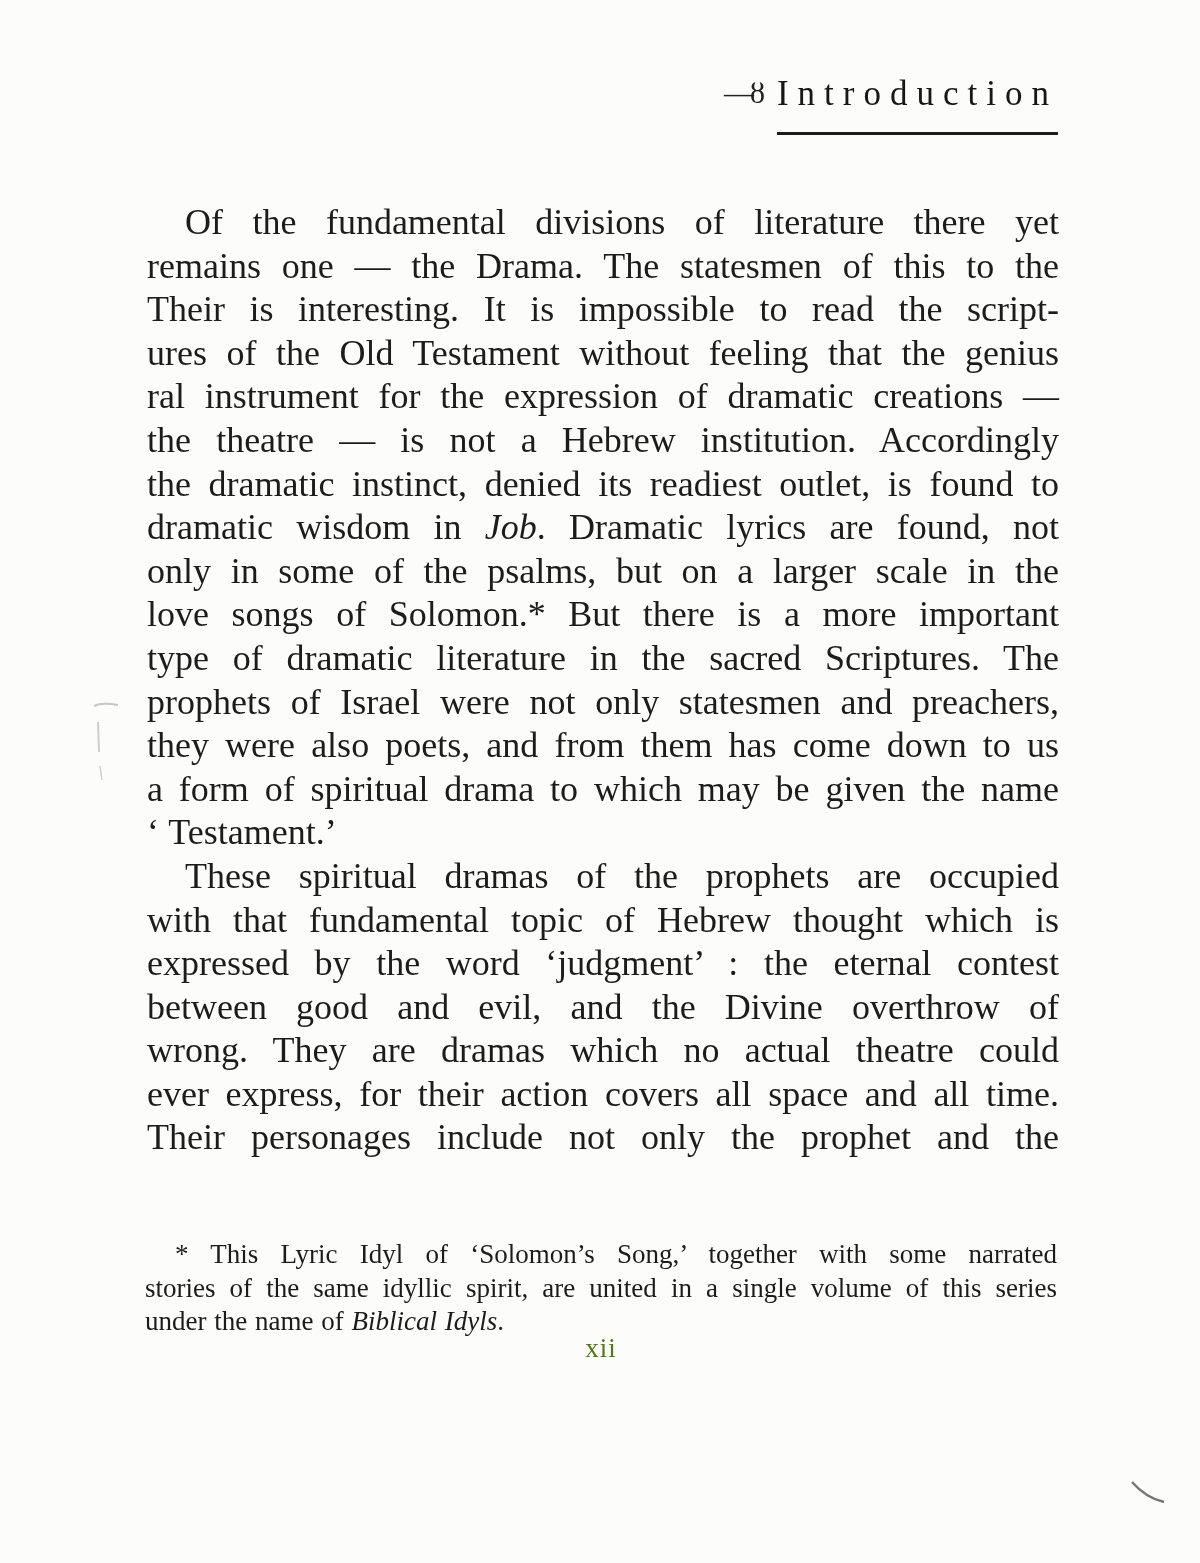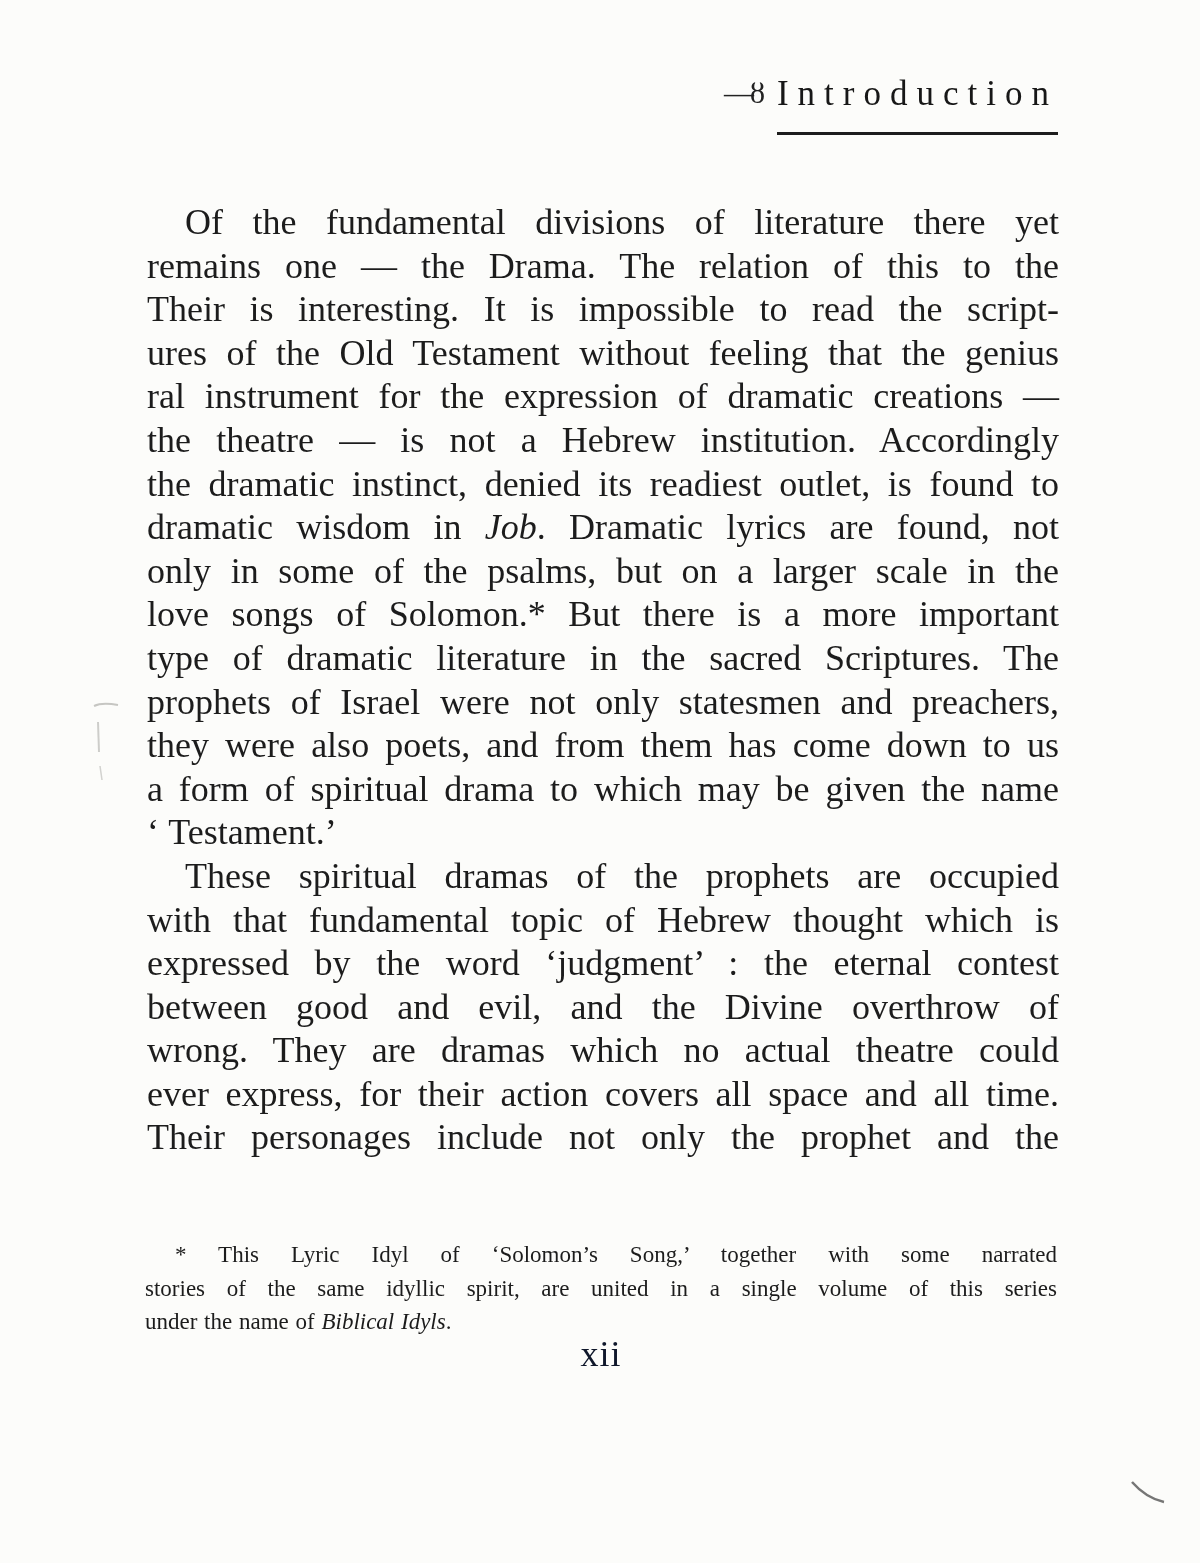--- a/index.html
+++ b/index.html
@@ -59,56 +59,56 @@
   .line.last { text-align-last: left; }
   .paragraph .line.first { text-indent: 38px; }
   em { font-style: italic; }
 
   
   .footnote {
     position: absolute;
     top: 1238px;
     left: 145px;
     width: 912px;
-    font-size: 23px;
+    font-size: 27px;
   }
   .footnote .line { line-height: 33.5px; word-spacing: 1px; }
   .footnote .line.first { text-indent: 30px; }
 
   
   .page-number {
     position: absolute;
     top: 1333px;
     left: 145px;
     width: 912px;
     text-align: center;
-    font-size: 36px;
+    font-size: 27px;
     letter-spacing: 1px;
-    color: #0f172a;
+    color: #4d7c0f;
   }
 
   
   .artifact { position: absolute; pointer-events: none; }
   .artifact-left { left: 92px; top: 700px; opacity: 0.55; }
   .artifact-corner { left: 1128px; top: 1478px; opacity: 0.8; }
 </style>
 </head>
 <body>
 
 <div class="page">
 
   <div class="running-head">
     <span class="ornament">—ȣ</span>
     <span class="head-title">Introduction</span>
   </div>
 
   <div class="body-text">
       <div class="paragraph">
         <div class="line first">Of the fundamental divisions of literature there yet</div>
-        <div class="line">remains one — the Drama.  The relation of this to the</div>
+        <div class="line">remains one — the Drama.  The statesmen of this to the</div>
         <div class="line">Their is interesting.  It is impossible to read the script-</div>
         <div class="line">ures of the Old Testament without feeling that the genius</div>
         <div class="line">ral instrument for the expression of dramatic creations —</div>
         <div class="line">the theatre — is not a Hebrew institution.  Accordingly</div>
         <div class="line">the dramatic instinct, denied its readiest outlet, is found to</div>
         <div class="line">dramatic wisdom in <em>Job</em>.  Dramatic lyrics are found, not</div>
         <div class="line">only in some of the psalms, but on a larger scale in the</div>
         <div class="line">love songs of Solomon.*  But there is a more important</div>
         <div class="line">type of dramatic literature in the sacred Scriptures.  The</div>
         <div class="line">prophets of Israel were not only statesmen and preachers,</div>

